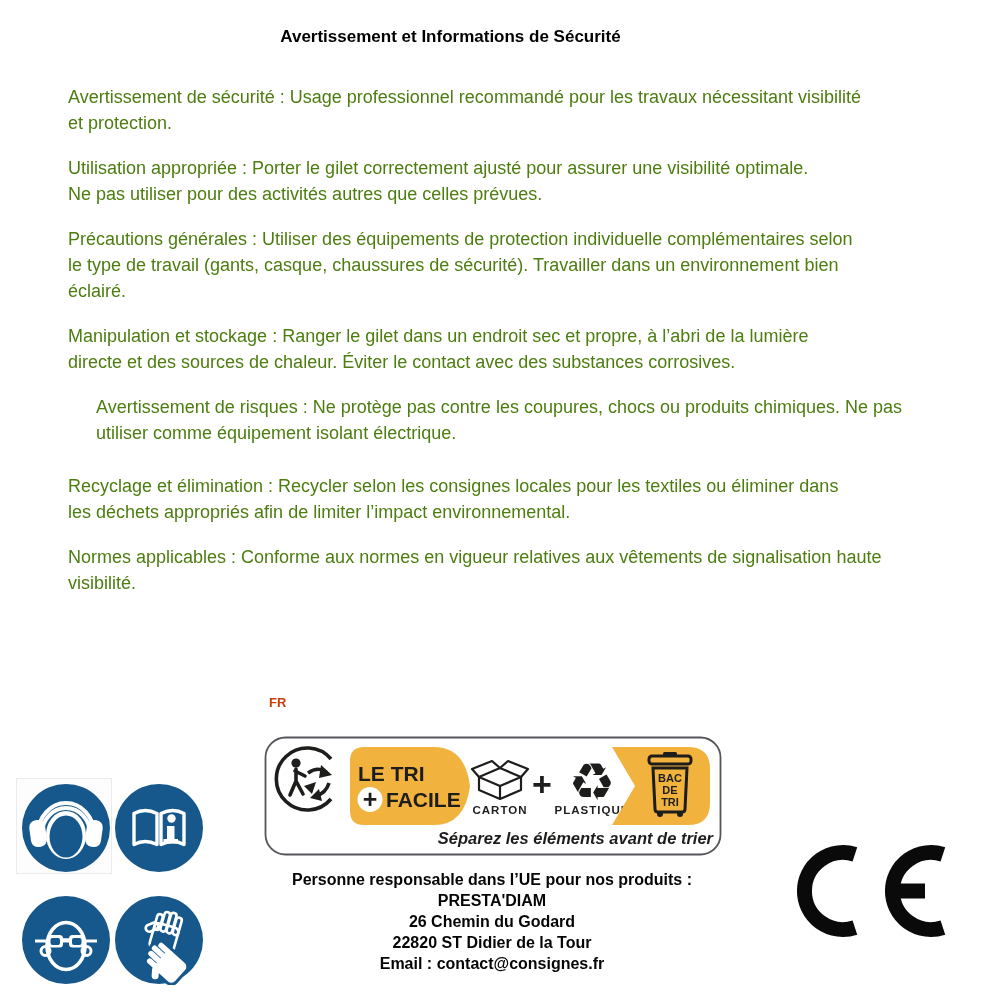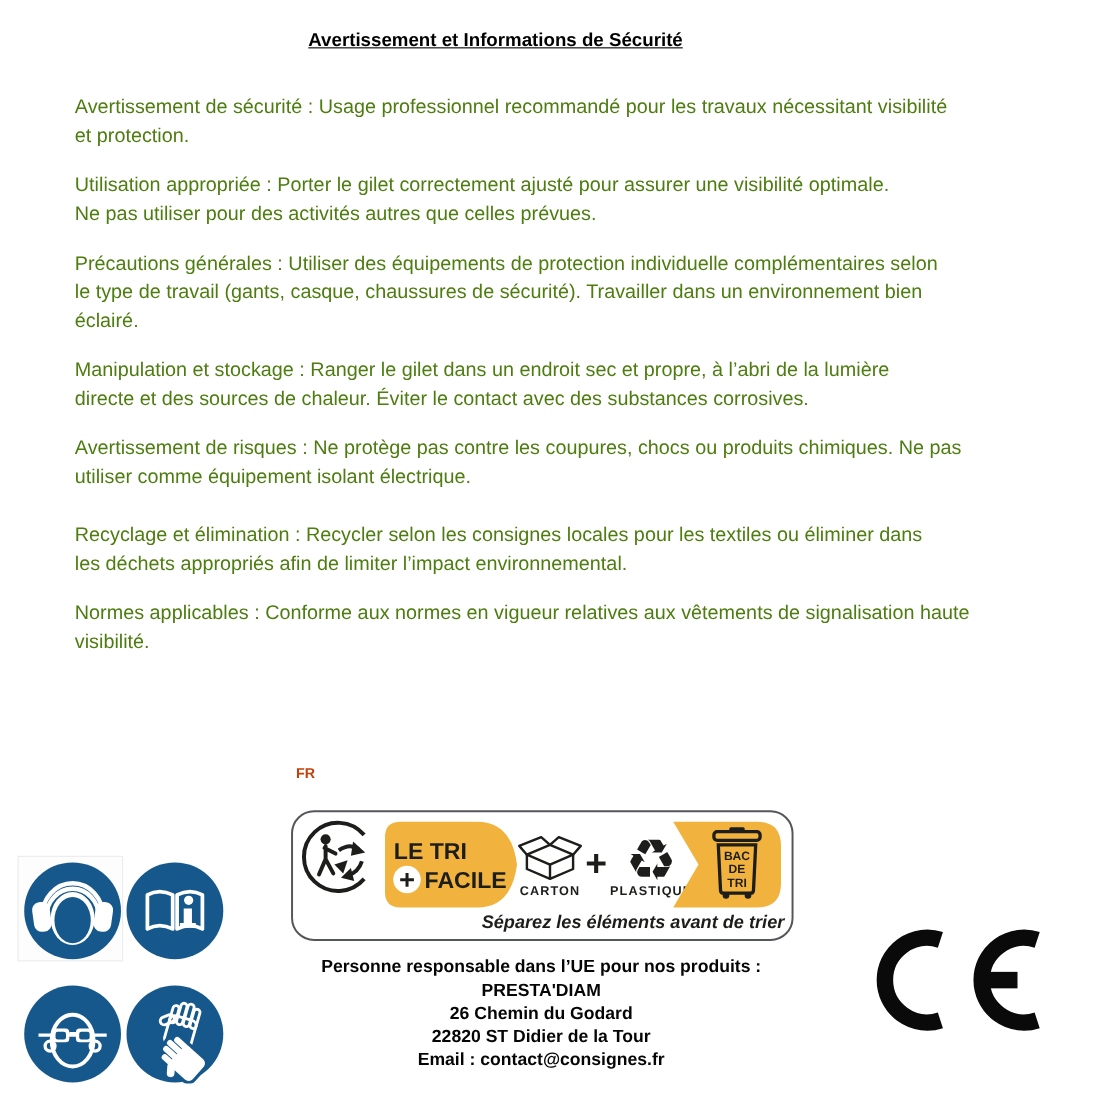--- a/index.html
+++ b/index.html
@@ -9,32 +9,31 @@
     position: relative;
     font-family: "Liberation Sans", sans-serif;
     color: #000;
     overflow: hidden;
   }
   .page-title {
     position: absolute; top: 27px; left: 0; width: 901px;
     text-align: center;
     font-size: 17px; font-weight: bold;
     color: #000;
-    text-decoration: underline;
   }
   .body-text {
     position: absolute; left: 68px; top: 84px; width: 930px;
   }
   .body-text p {
     font-size: 18px; line-height: 26px;
     white-space: pre;
     margin: 0 0 19px 0;
     color: #4d7c0f;
   }
-  .body-text p.gap-lg { margin-bottom: 27px; }
+  .body-text p.gap-lg { margin-bottom: 27px; margin-left: 28px; }
   .picto { position: absolute; width: 90px; height: 90px; }
   .picto-sticker {
     position: absolute; left: 16px; top: 778px; width: 96px; height: 96px;
     border: 1px solid #ececec; background: #fdfdfd;
   }
   #picto-ear    { left: 21px;  top: 783px; }
   #picto-book   { left: 114px; top: 783px; }
   #picto-eye    { left: 21px;  top: 895px; }
   #picto-gloves { left: 114px; top: 895px; }
   .fr-code {

